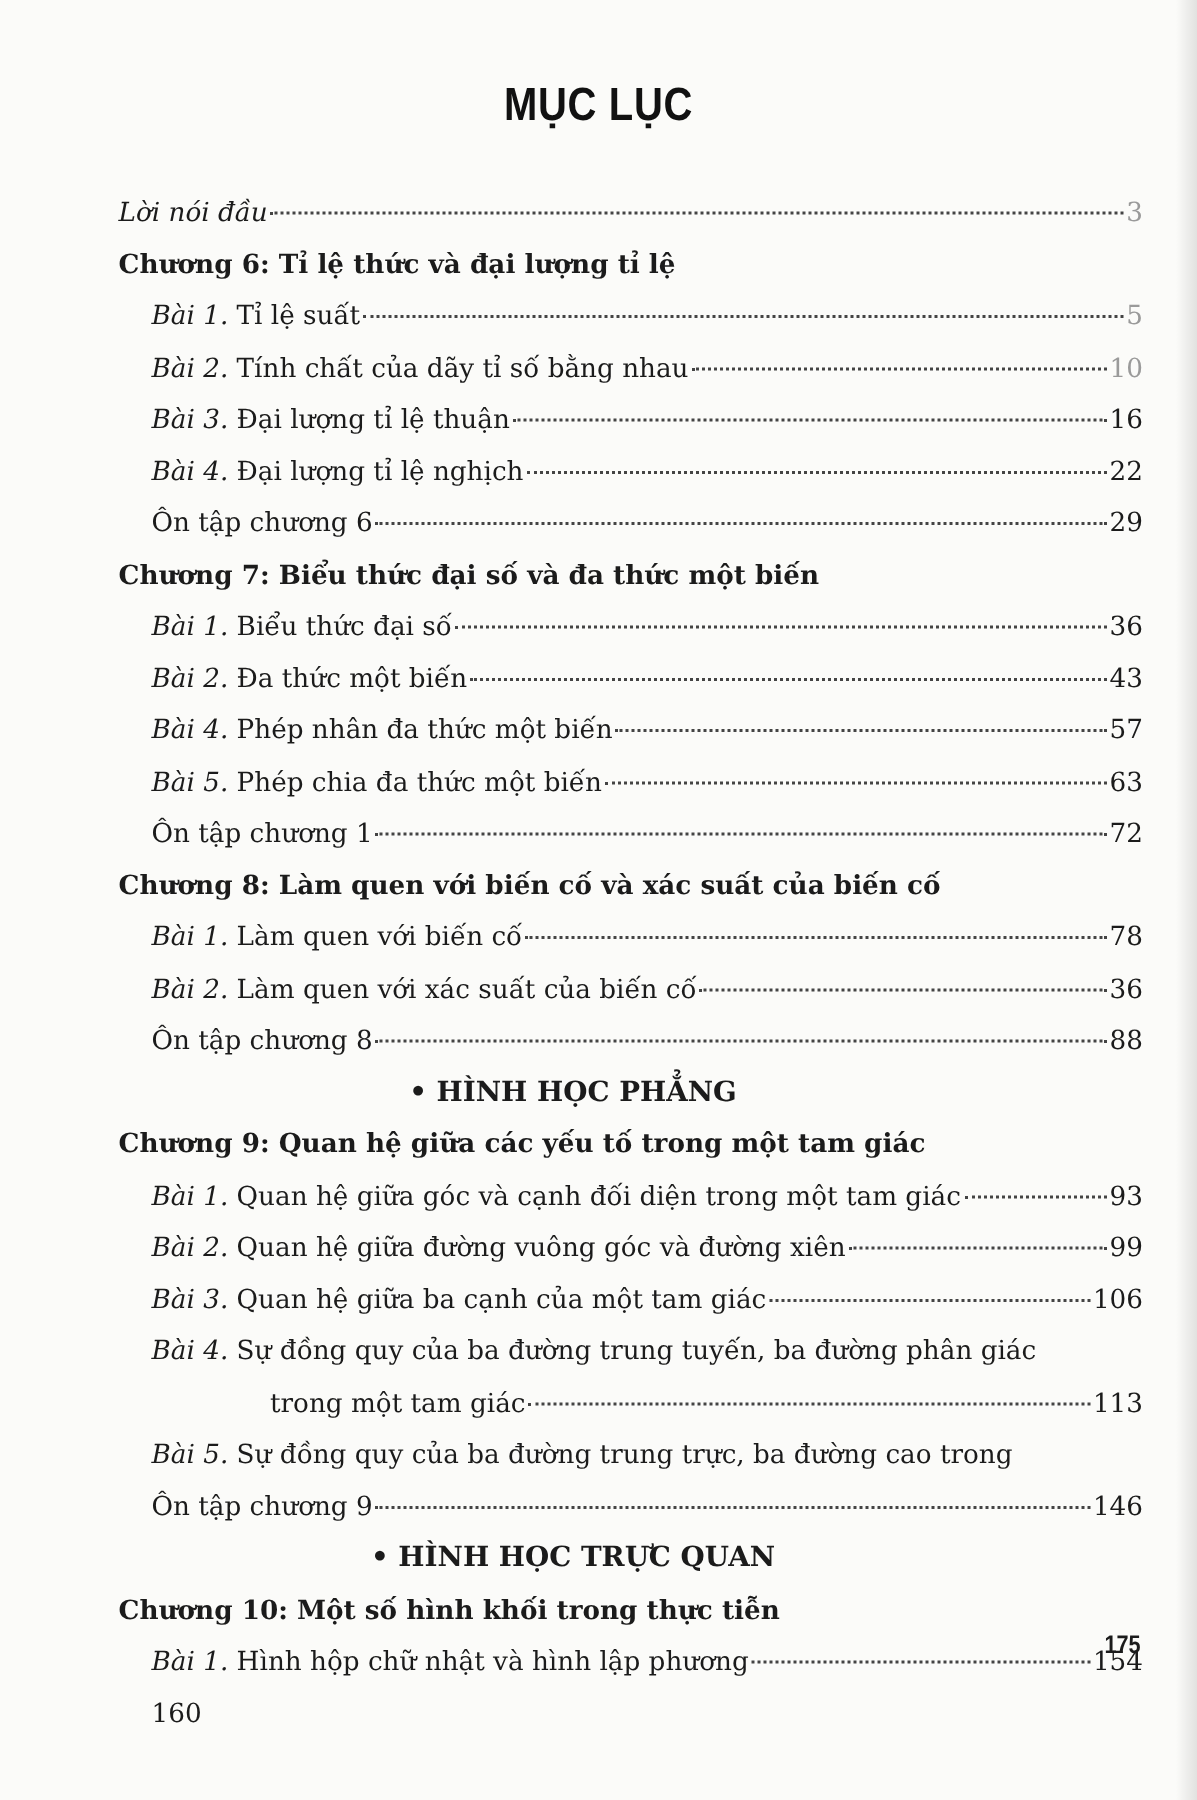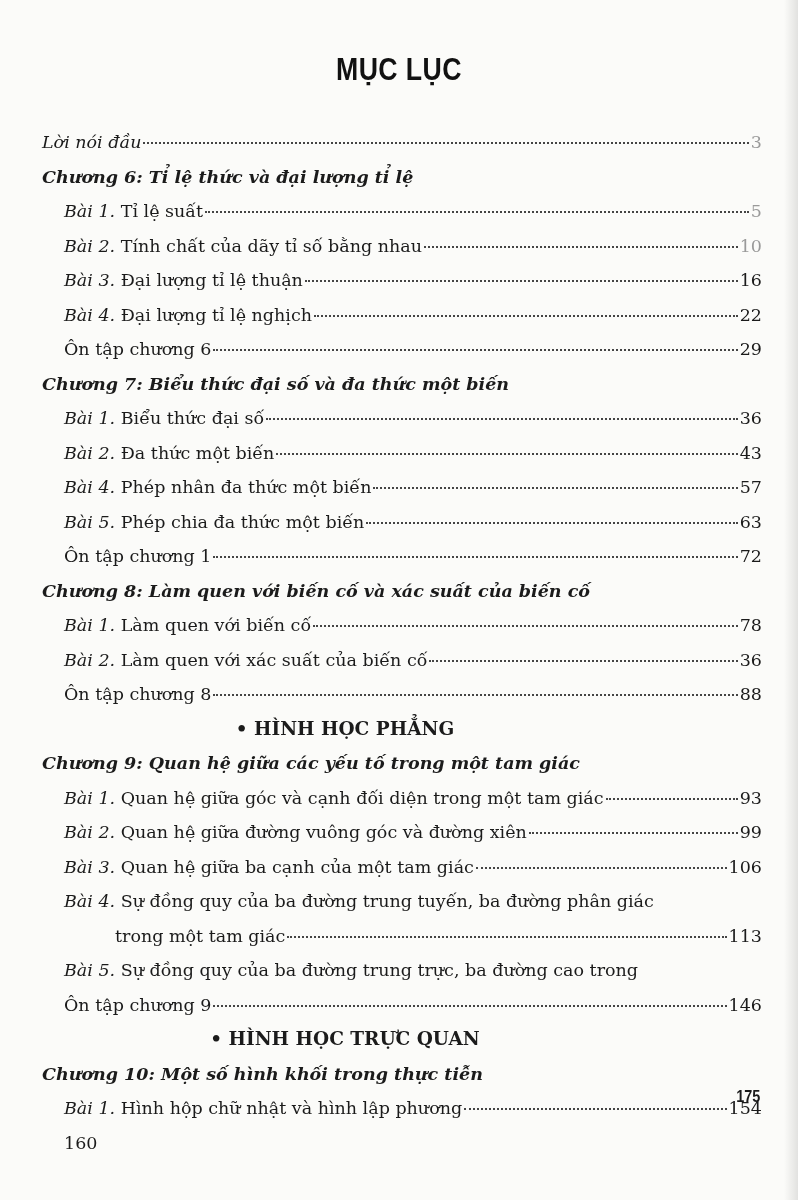--- a/index.html
+++ b/index.html
@@ -21,38 +21,39 @@
     font-weight: bold; font-size: 31px; letter-spacing: 0.5px;
     transform: scaleX(0.86);
     color: #111;
   }
   .toc {
     position: absolute; top: 125px; left: 0; width: 798px;
   }
   .row {
     position: relative; height: 34.5px; line-height: 34.5px;
     font-size: 17.5px;
+    margin-left: 37px;
   }
   .entry {
     position: absolute; display: flex; align-items: baseline;
     right: 36px; white-space: nowrap;
   }
   .entry .txt { flex: 0 0 auto; }
   .entry .dots {
     flex: 1 1 auto; overflow: hidden; margin: 0 2px;
     border-bottom: 2px dotted #444; height: 0; position: relative; top: -4px;
     align-self: auto;
   }
   .entry .pg { flex: 0 0 auto; text-align: right; min-width: 10px; }
   .lvl0 { left: 42px; }
   .lvl1 { left: 64px; }
-  .lvl2 { left: 115px; }
+  .lvl2 { left: 143px; }
   .chapter {
     position: absolute; left: 42px;
-    font-style: italic; font-weight: bold; font-size: 17.5px;
+    font-weight: bold; font-size: 17.5px;
   }
   .part {
     position: absolute; left: 0; width: 690px; text-align: center;
     font-weight: bold; font-size: 18.5px;
   }
   .it { font-style: italic; }
   .pagenum {
     position: absolute; top: 1087px; right: 38px;
     font-family: "Liberation Sans", "DejaVu Sans", sans-serif;
     font-weight: bold; font-size: 17px;

